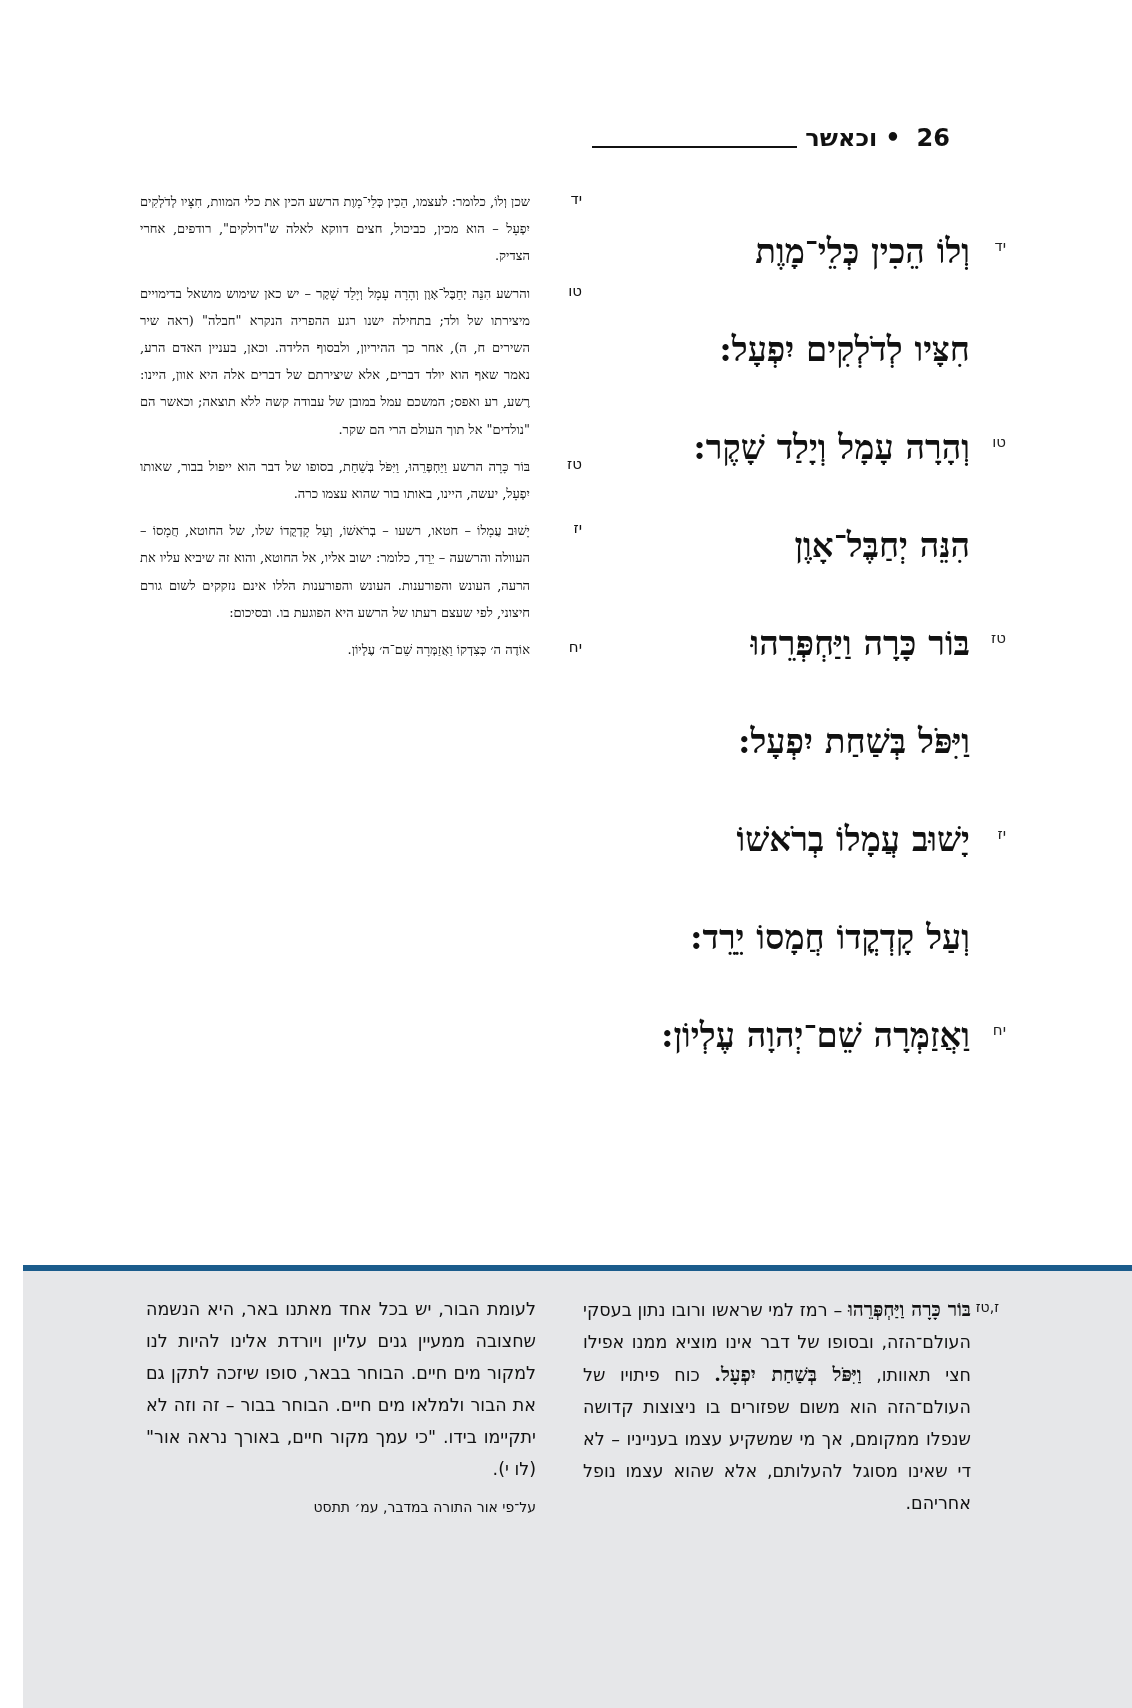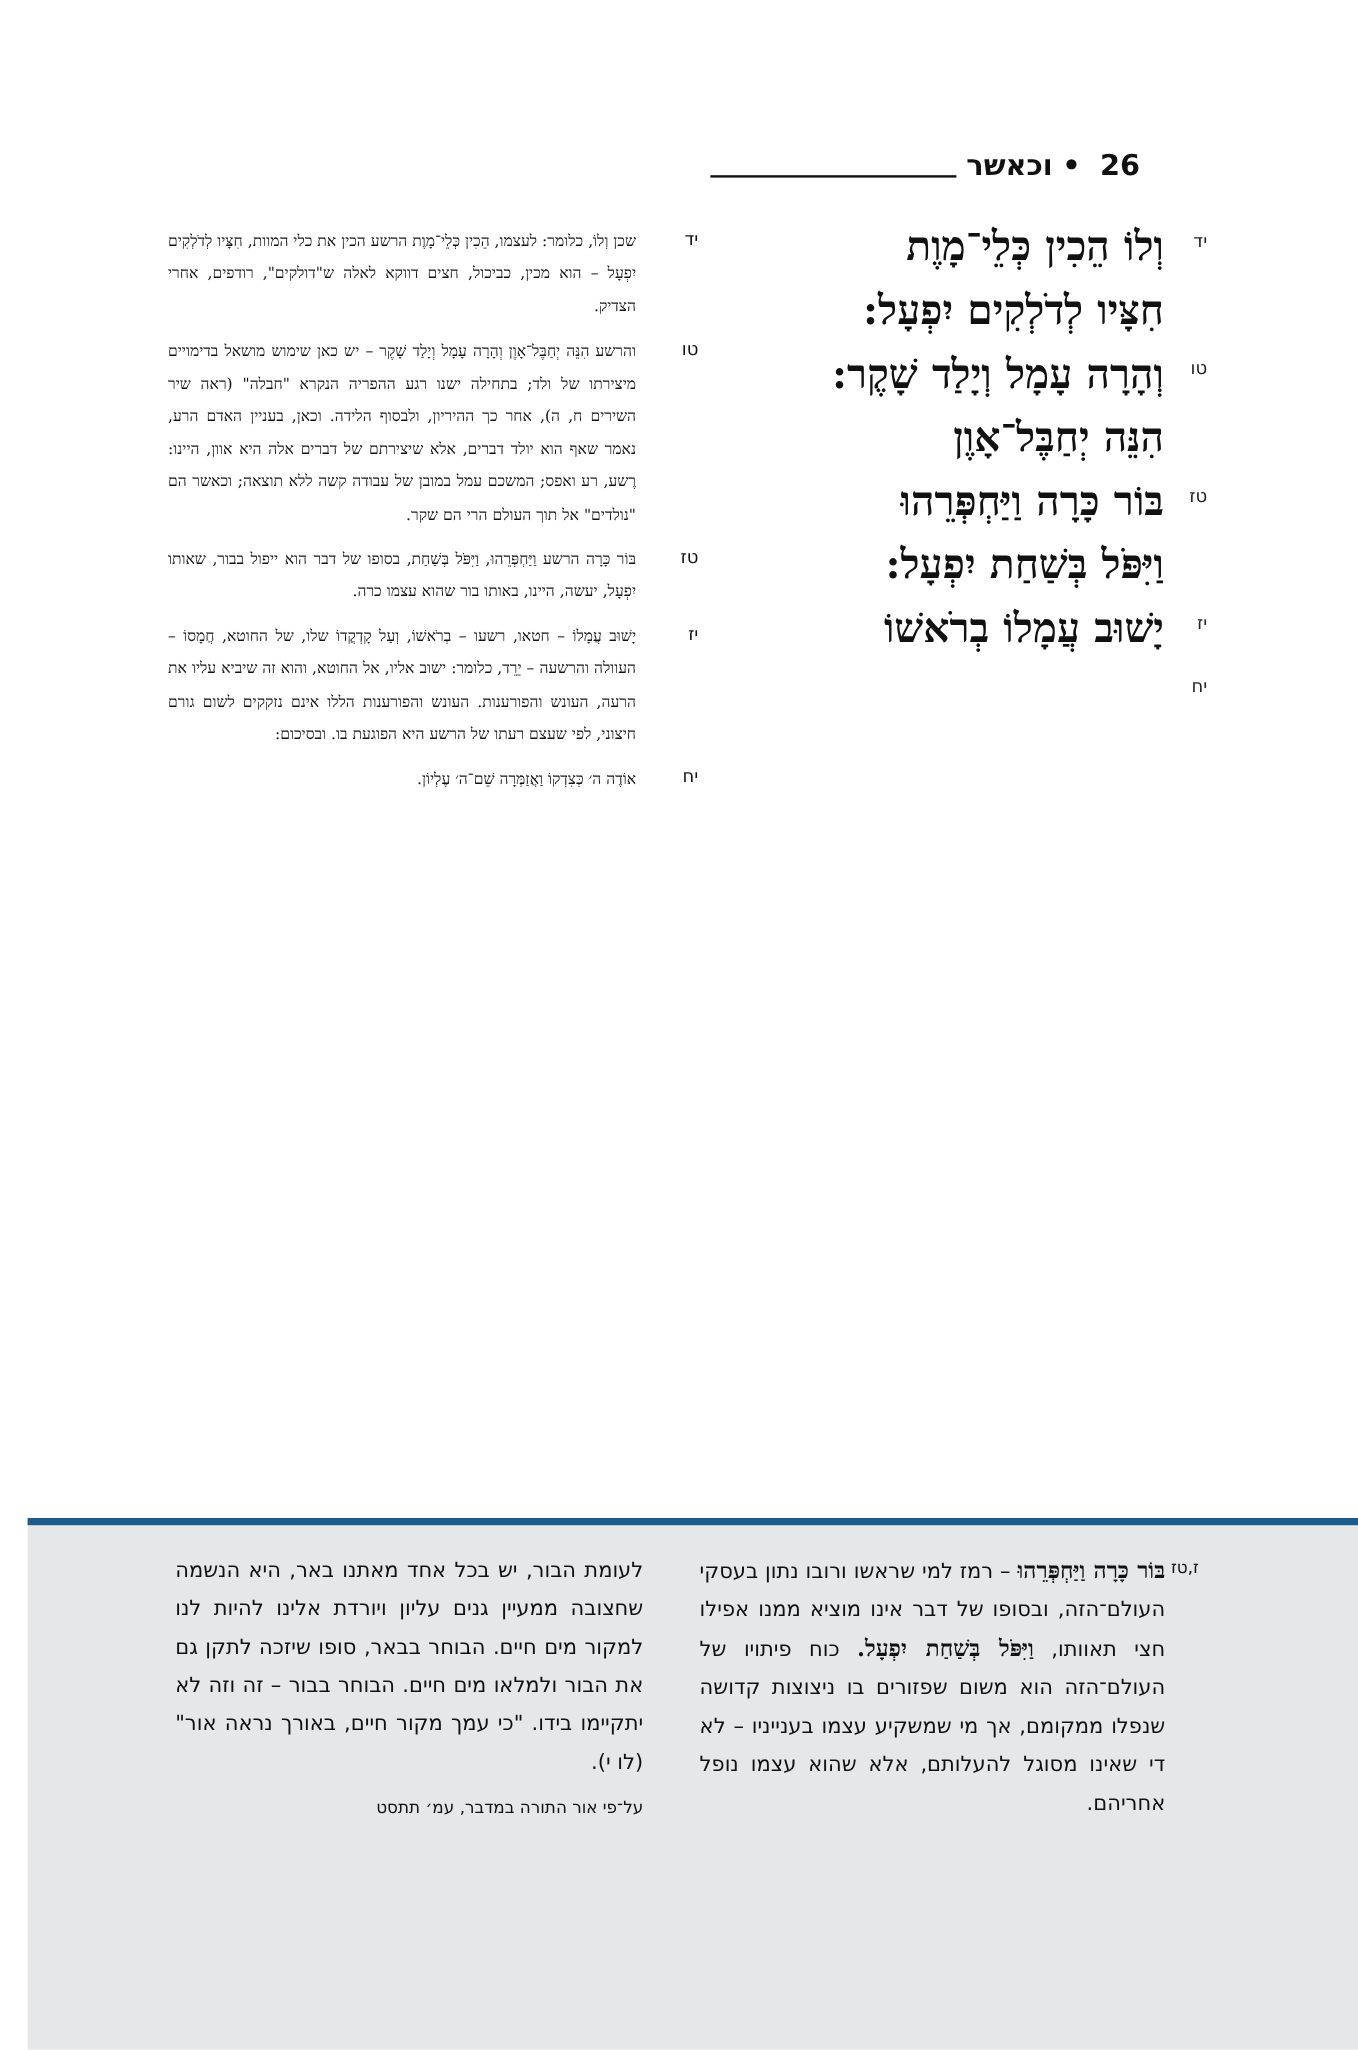--- a/index.html
+++ b/index.html
@@ -23,20 +23,21 @@
     direction: rtl;
   }
   .verse { position: relative; }
   .verse .vnum {
     position: absolute; right: -36px; top: 12px; font-size: 15px; color: #222;
     font-family: "DejaVu Sans", sans-serif;
   }
   .vline {
     font-size: 34px; font-weight: bold; line-height: 53px; white-space: nowrap;
     font-family: "DejaVu Serif", serif;
+    margin-top: 45px;
   }
 
   .commentary {
     position: absolute; top: 188px; left: 140px; width: 390px;
     direction: rtl;
   }
   .cpara { position: relative; margin-bottom: 10px; }
   .cpara .cnum {
     position: absolute; right: -52px; top: 2px; font-size: 15px;
     font-family: "DejaVu Sans", sans-serif;
@@ -91,23 +92,25 @@
     <div class="vline">הִנֵּה יְחַבֶּל־אָוֶן</div>
   </div>
   <div class="verse">
     <span class="vnum">טז</span>
     <div class="vline">בּוֹר כָּרָה וַיַּחְפְּרֵהוּ</div>
     <div class="vline">וַיִּפֹּל בְּשַׁחַת יִפְעָל:</div>
   </div>
   <div class="verse">
     <span class="vnum">יז</span>
     <div class="vline">יָשׁוּב עֲמָלוֹ בְרֹאשׁוֹ</div>
+    <div class="vline">וְעַל קָדְקֳדוֹ חֲמָסוֹ יֵרֵד:</div>
   </div>
   <div class="verse">
     <span class="vnum">יח</span>
+    <div class="vline">וַאֲזַמְּרָה שֵׁם־יְהוָה עֶלְיוֹן:</div>
   </div>
 </div>
 
 <div class="commentary">
   <div class="cpara">
     <span class="cnum">יד</span>
     <p>שכן וְלוֹ, כלומר: לעצמו, הֵכִין כְּלֵי־מָוֶת הרשע הכין את כלי המוות, חִצָּיו לְדֹלְקִים יִפְעָל – הוא מכין, כביכול, חצים דווקא לאלה ש"דולקים", רודפים, אחרי הצדיק.</p>
   </div>
   <div class="cpara">
     <span class="cnum">טו</span>

